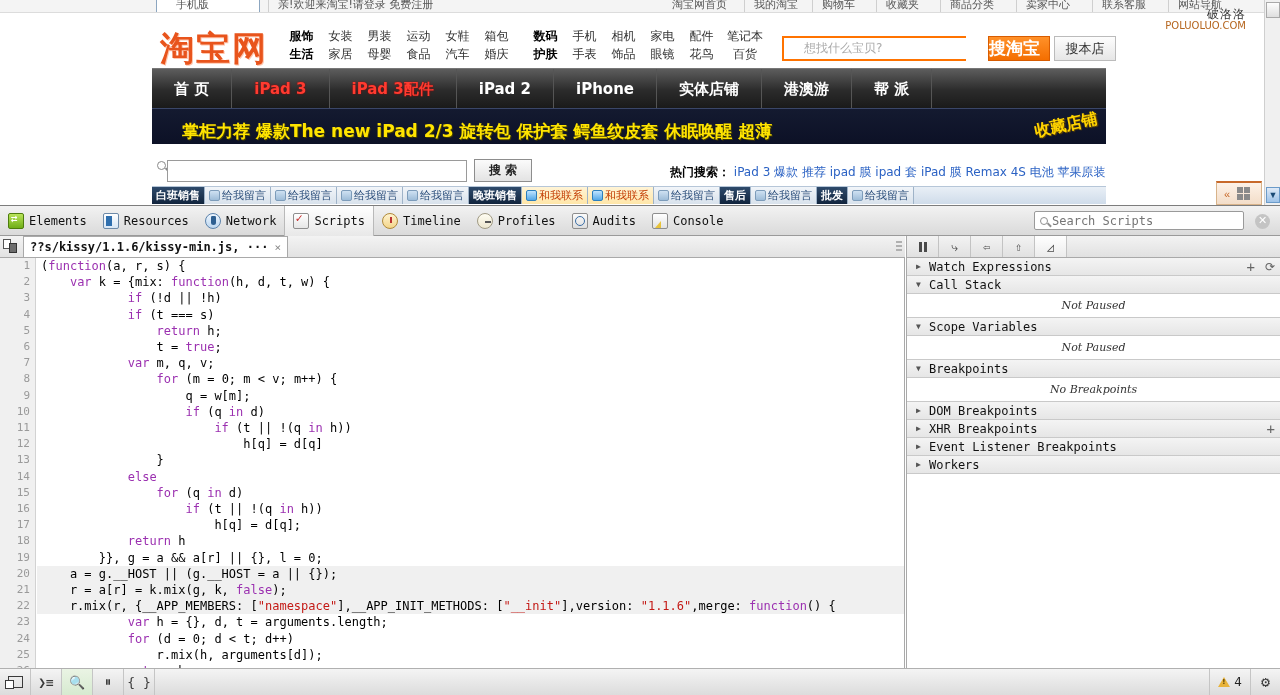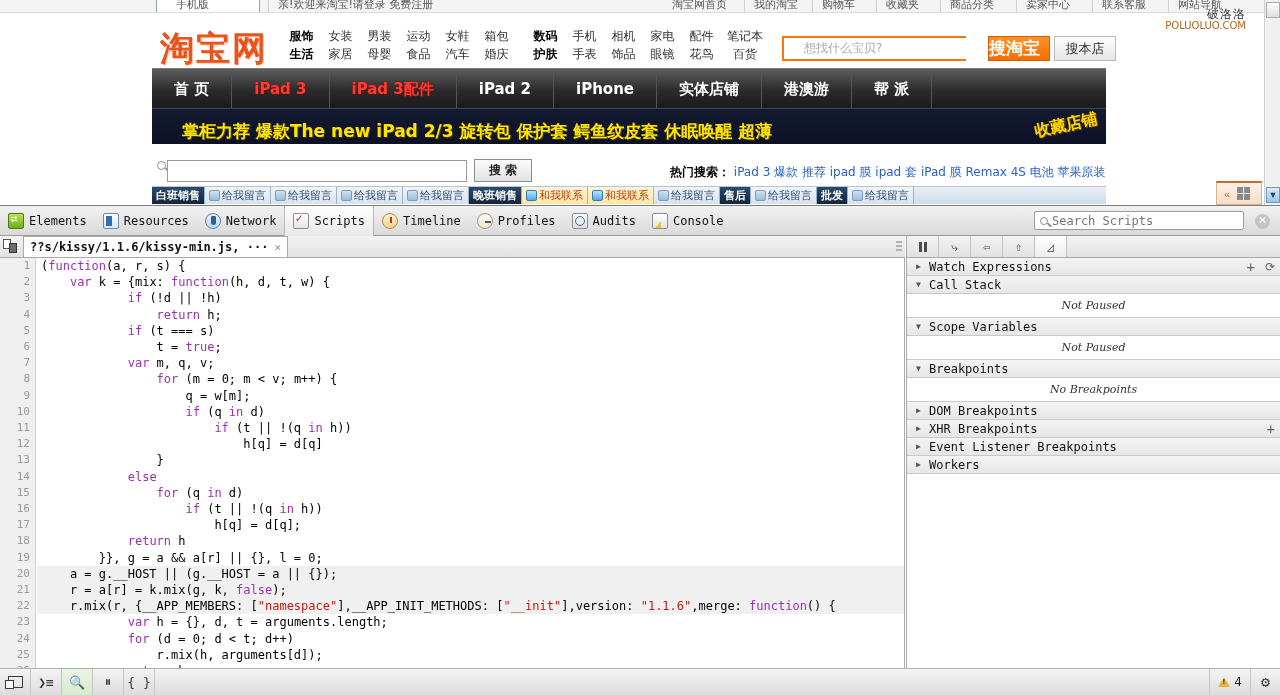--- a/index.html
+++ b/index.html
@@ -695,22 +695,22 @@
         <div class="ln">23</div>
         <div class="ln">24</div>
         <div class="ln">25</div>
         <div class="ln">26</div>
         <div class="ln">27</div>
       </div>
     <div class="codearea">
         <div class="cl">(<span class="tk-kw">function</span>(a, r, s) {</div>
         <div class="cl">    <span class="tk-kw">var</span> k = {mix: <span class="tk-kw">function</span>(h, d, t, w) {</div>
         <div class="cl">            <span class="tk-kw">if</span> (!d || !h)</div>
+        <div class="cl">            <span class="tk-kw">if</span> (t === s)</div>
         <div class="cl">                <span class="tk-kw">return</span> h;</div>
-        <div class="cl">            <span class="tk-kw">if</span> (t === s)</div>
         <div class="cl">                t = <span class="tk-kw">true</span>;</div>
         <div class="cl">            <span class="tk-kw">var</span> m, q, v;</div>
         <div class="cl">                <span class="tk-kw">for</span> (m = 0; m &lt; v; m++) {</div>
         <div class="cl">                    q = w[m];</div>
         <div class="cl">                    <span class="tk-kw">if</span> (q <span class="tk-kw">in</span> d)</div>
         <div class="cl">                        <span class="tk-kw">if</span> (t || !(q <span class="tk-kw">in</span> h))</div>
         <div class="cl">                            h[q] = d[q]</div>
         <div class="cl">                }</div>
         <div class="cl">            <span class="tk-kw">else</span></div>
         <div class="cl">                <span class="tk-kw">for</span> (q <span class="tk-kw">in</span> d)</div>

